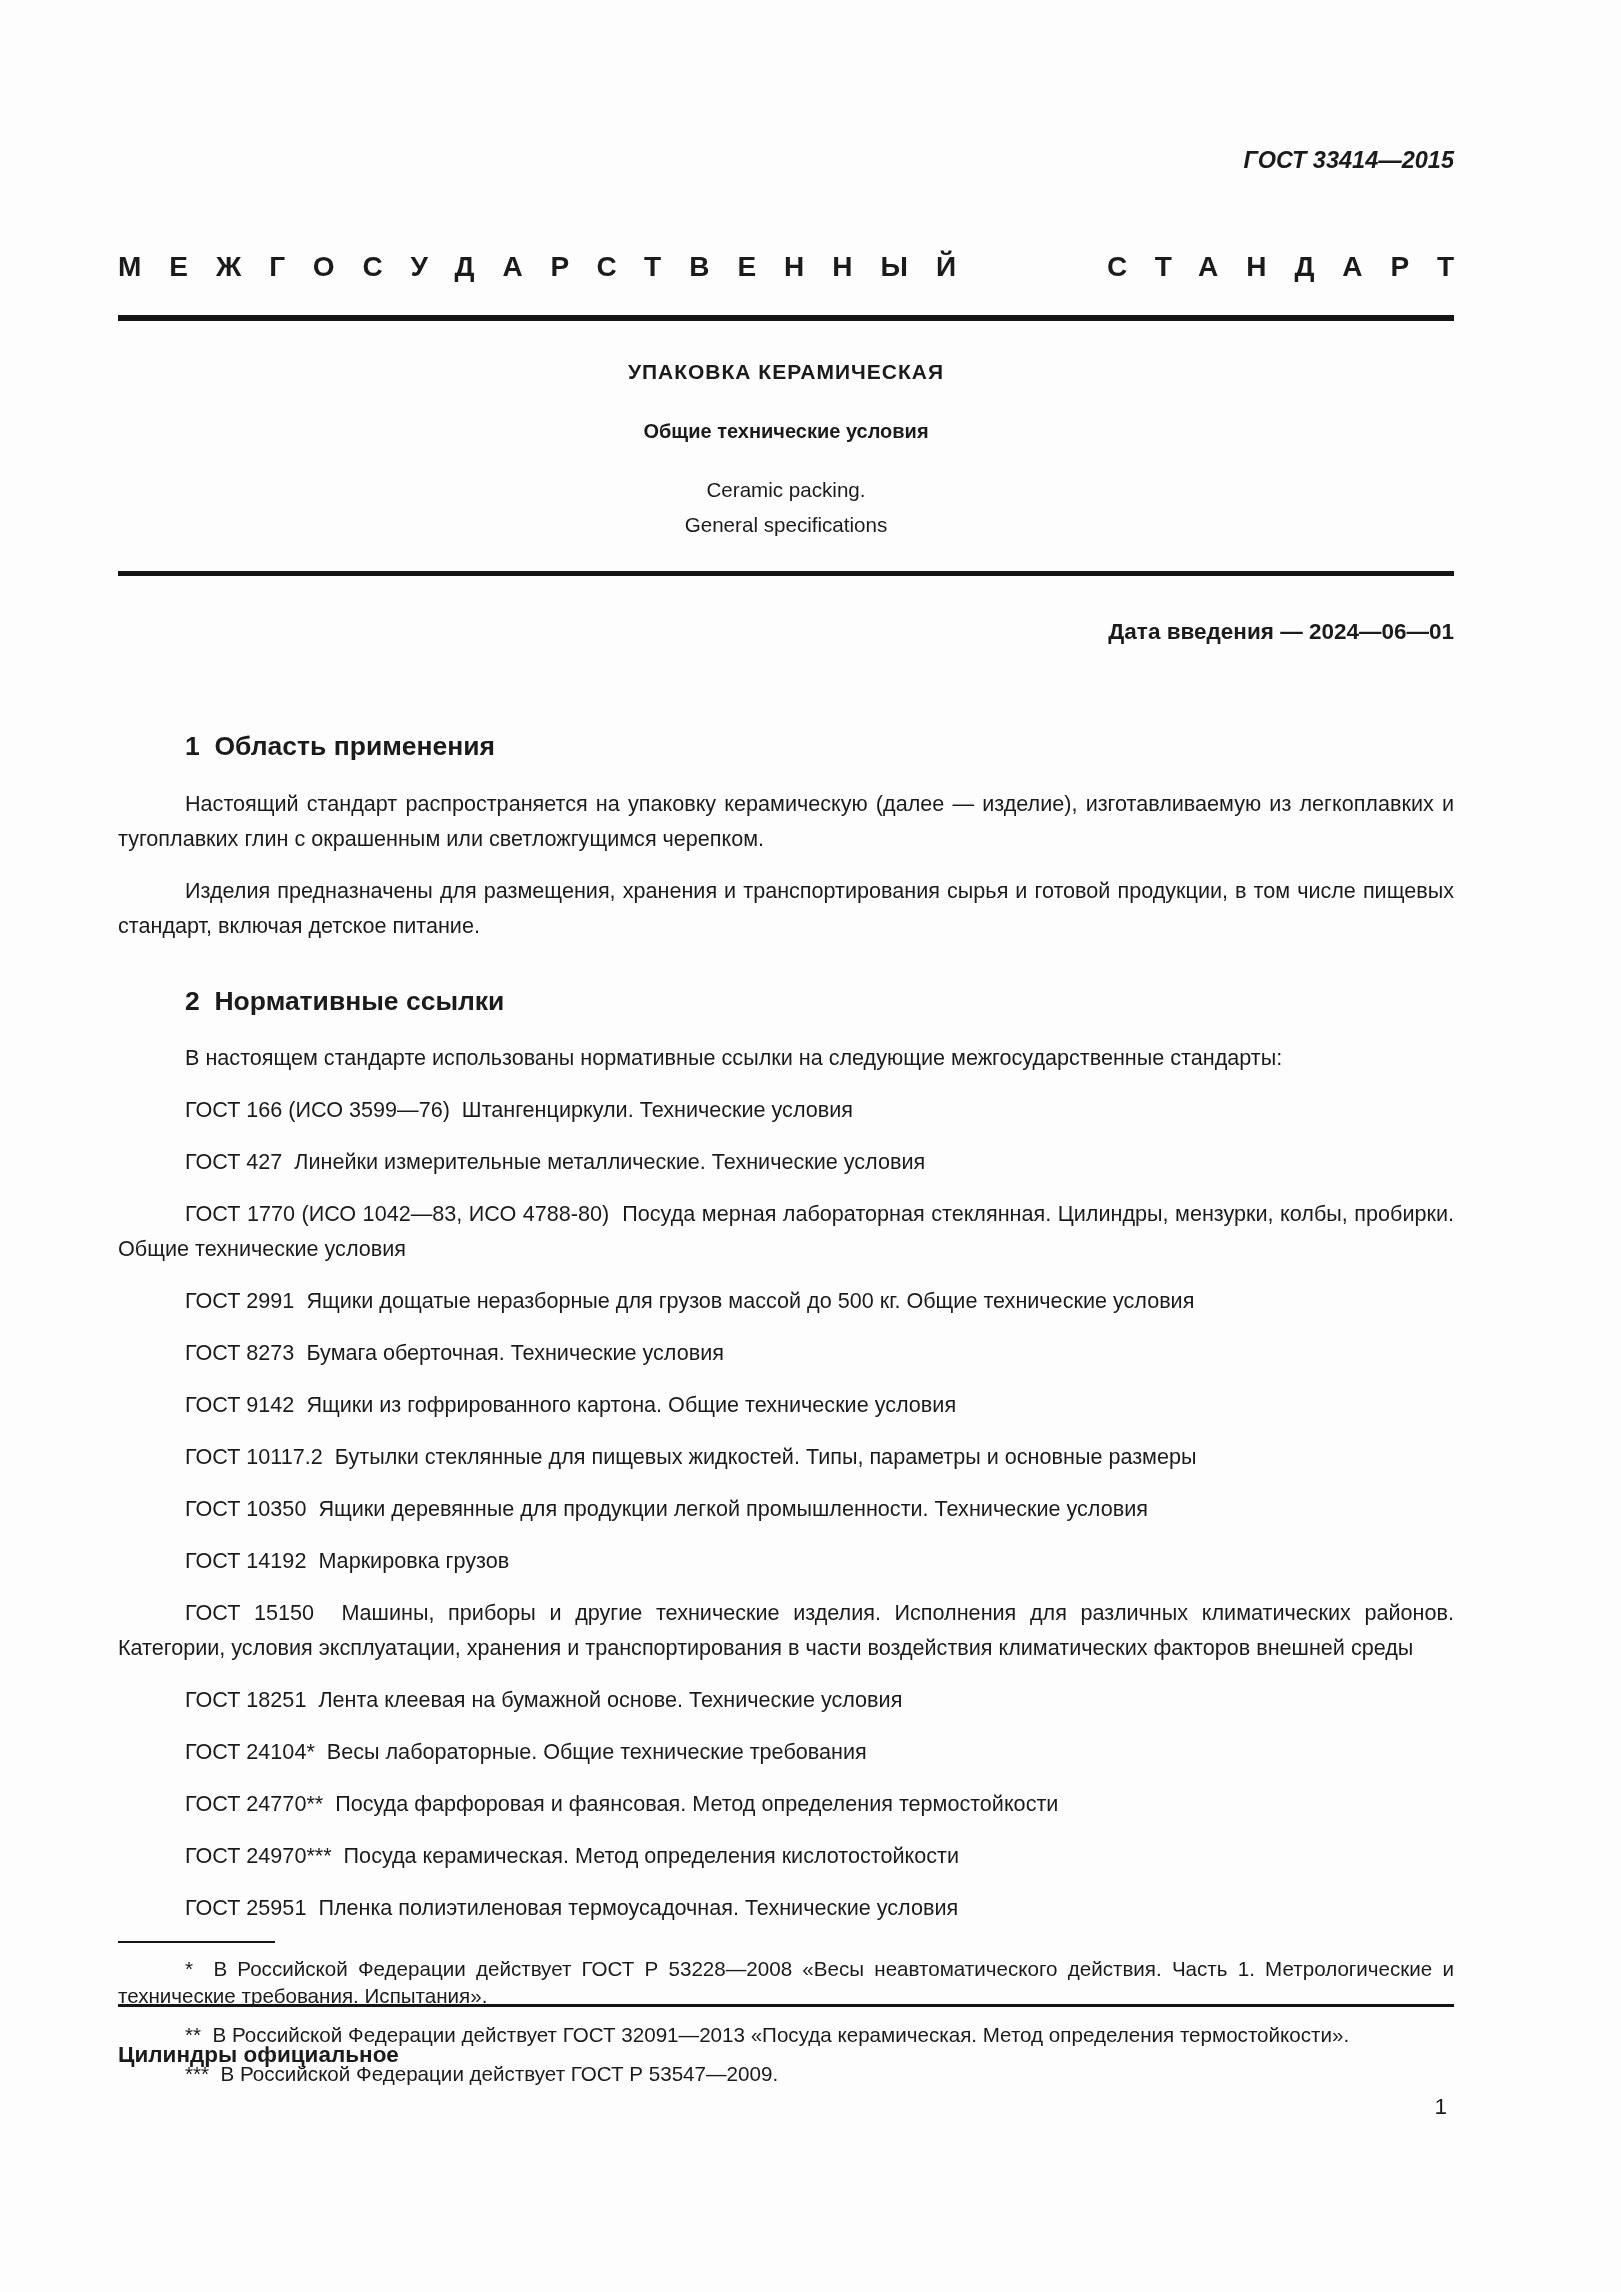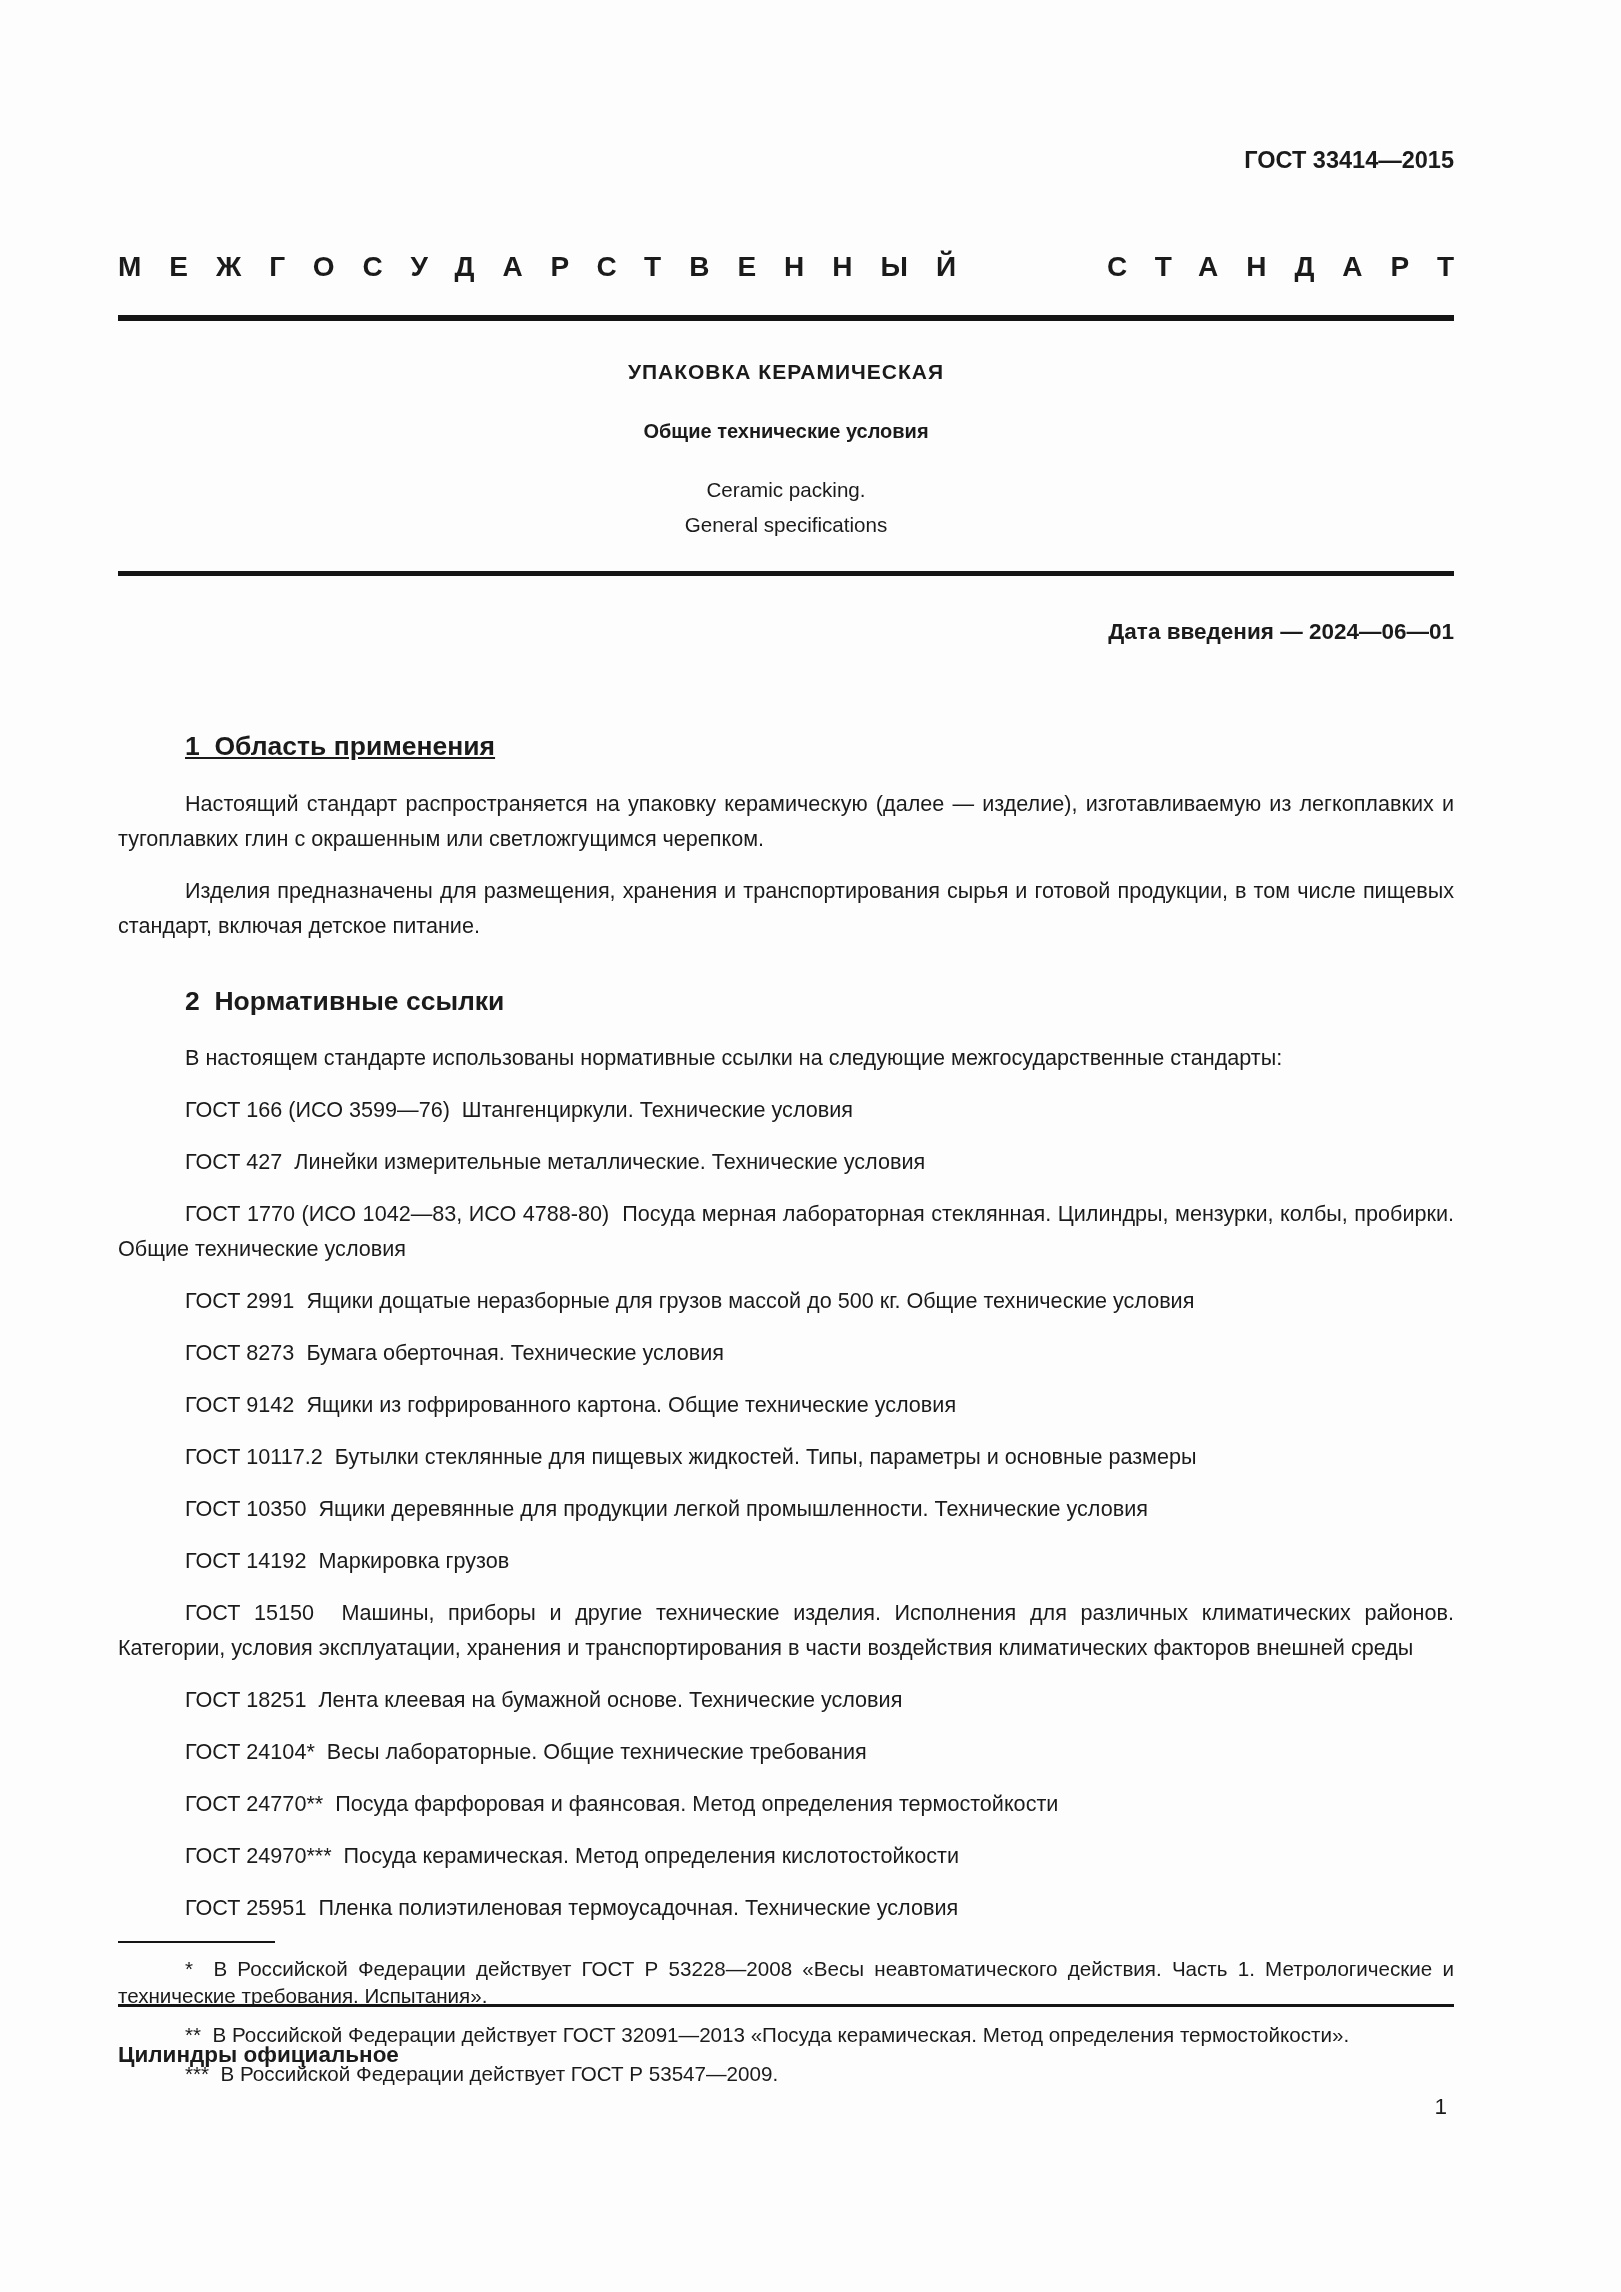--- a/index.html
+++ b/index.html
@@ -12,20 +12,21 @@
     margin:0 auto;
     background:#fdfdfd;
     padding:147px 167px 0 118px;
     overflow:hidden;
   }
   .doc-code {
     text-align:right;
     font-weight:700;
     font-size:23.5px;
     line-height:27.4px;
+    font-style:italic;
   }
   .std-type {
     display:flex;
     justify-content:space-between;
     margin-top:76px;
     font-size:28px;
     font-weight:700;
     line-height:33px;
     white-space:nowrap;
   }
@@ -51,21 +52,21 @@
     font-size:22.5px;
     line-height:25.5px;
   }
   h2 {
     font-size:26.5px;
     font-weight:700;
     line-height:35px;
     text-indent:67px;
     margin:41px 0 21.6px 0;
   }
-  h2.first { margin-top:84px;text-decoration:underline; }
+  h2.first { margin-top:84px; }
   p.body {
     font-size:21.6px;
     line-height:35px;
     text-align:justify;
     text-indent:67px;
     margin-top:17px;
   }
   .fn-sep {
     width:157px; height:2px;
     background:#151515;

